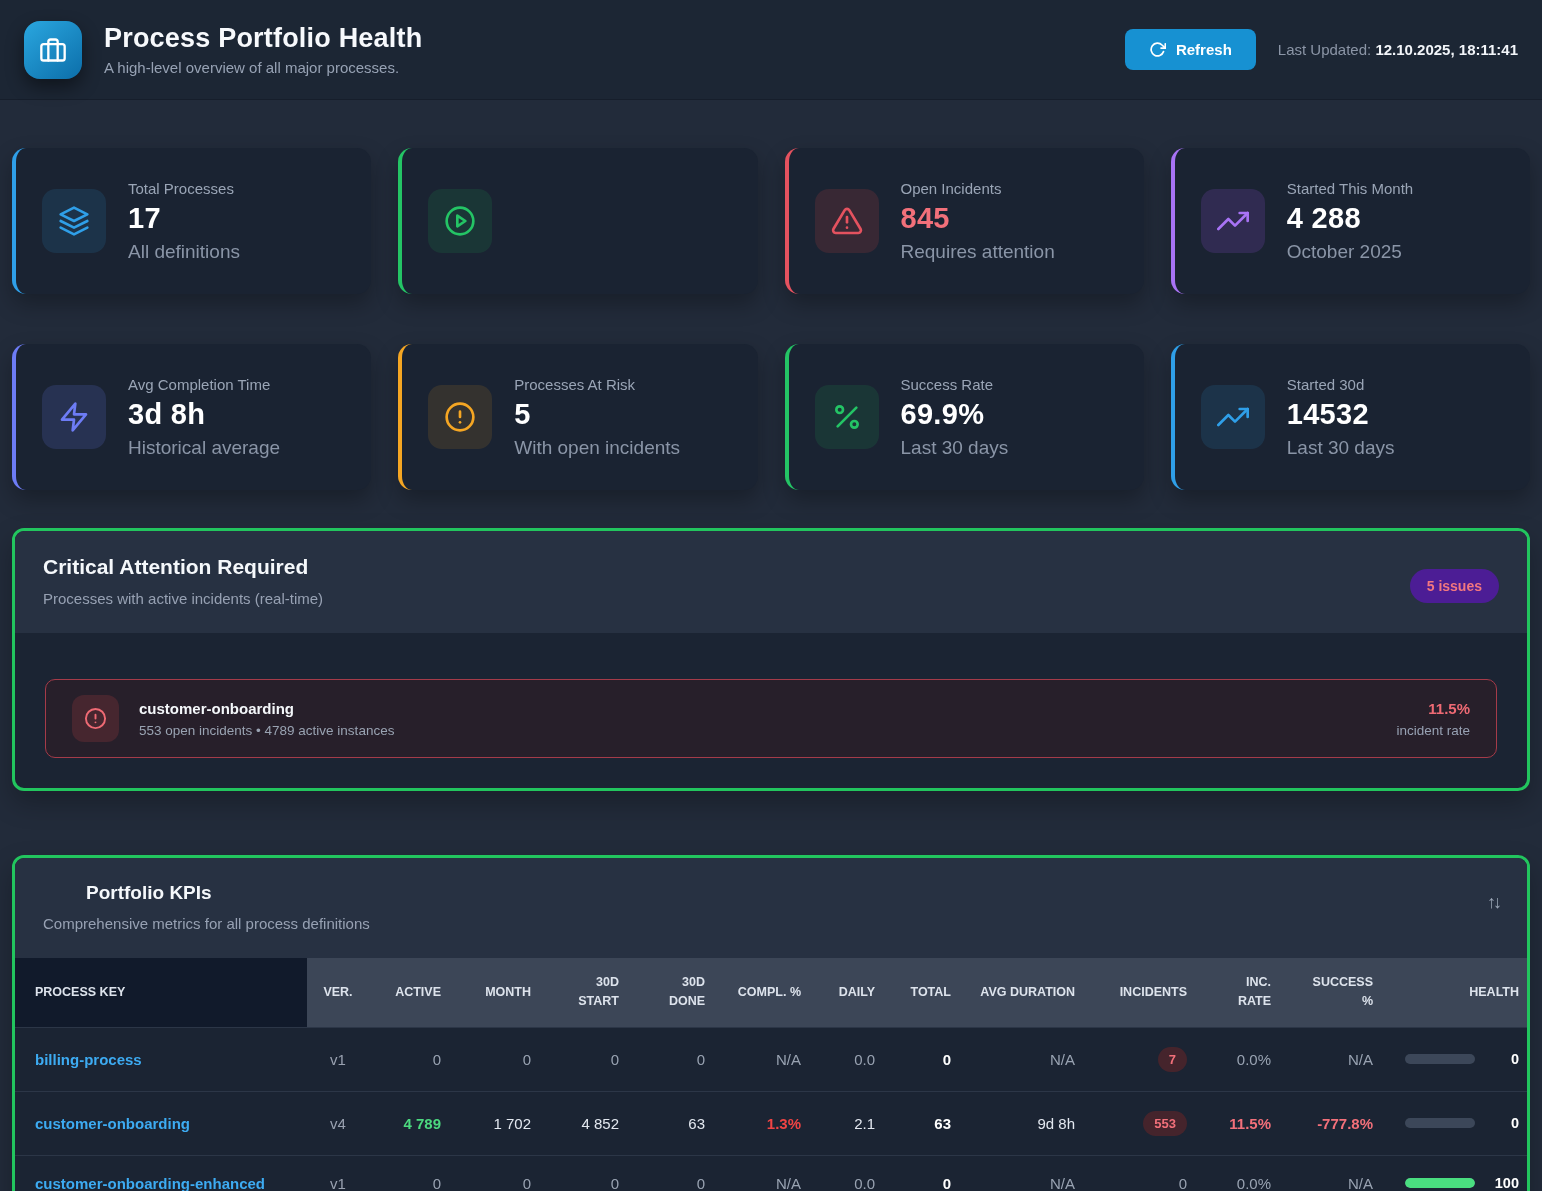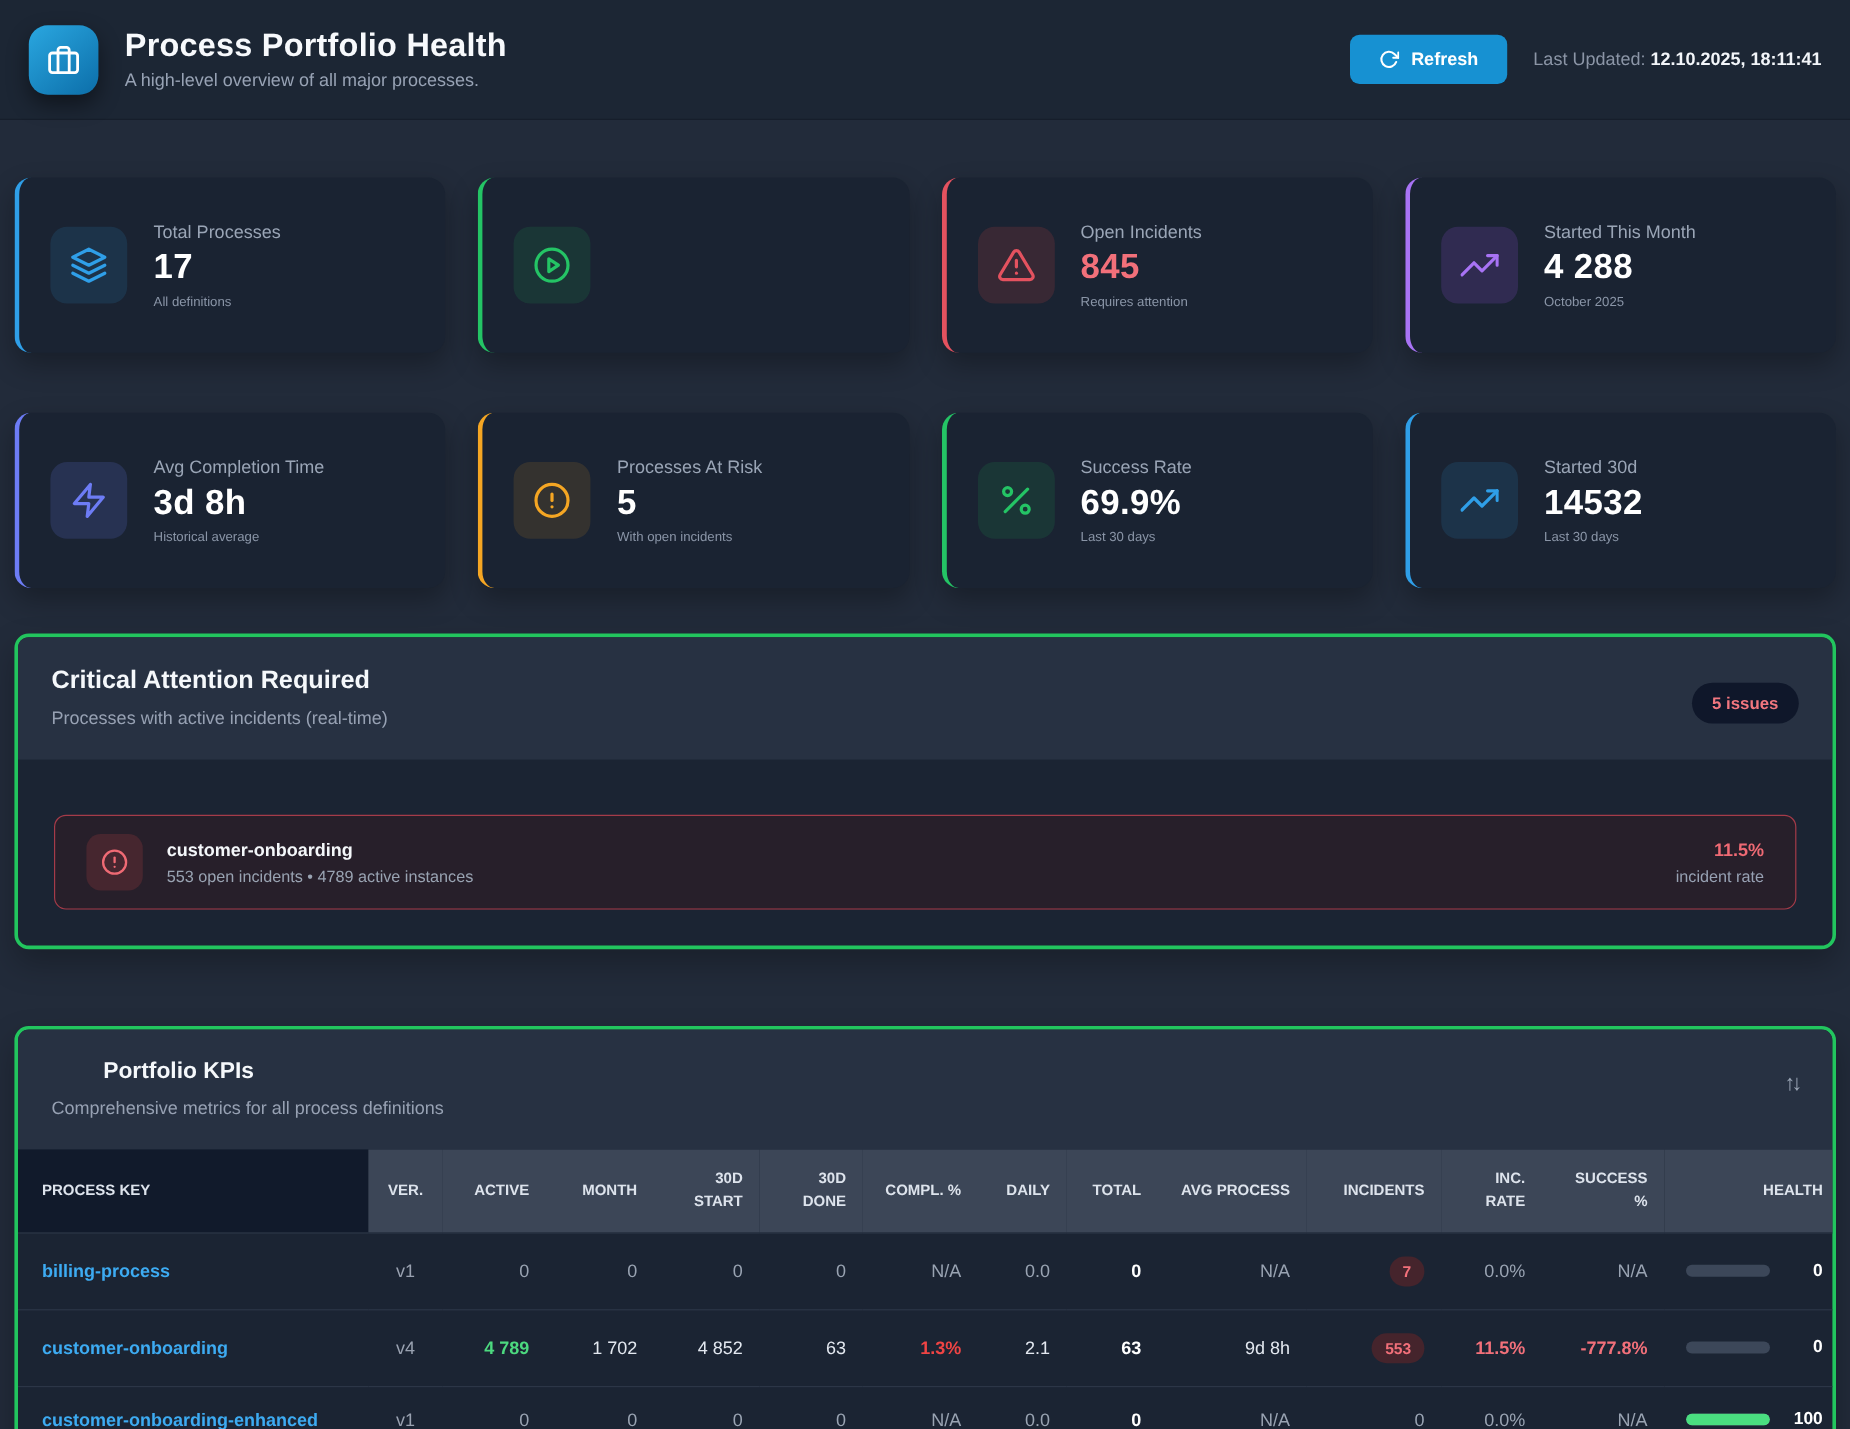--- a/index.html
+++ b/index.html
@@ -44,35 +44,35 @@
   }
   .tint-blue   { background:rgba(47,159,232,.13); }
   .tint-green  { background:rgba(34,197,94,.12); }
   .tint-red    { background:rgba(239,68,68,.14); }
   .tint-purple { background:rgba(168,85,247,.16); }
   .tint-indigo { background:rgba(109,124,245,.17); }
   .tint-amber  { background:rgba(245,166,35,.12); }
   .kpi-label { font-size:15px; color:#9aa5b6; }
   .kpi-value { font-size:29px; font-weight:bold; color:#ffffff; margin:5px 0 6px; letter-spacing:.3px; }
   .kpi-value.red { color:#f2707a; }
-  .kpi-sub { font-size:11px; color:#8a95a7; }
+  .kpi-sub { font-size:19px; color:#8a95a7; }
   
   .panel {
     margin-top:38px; border-radius:12px; overflow:hidden;
     border:3px solid #22c55e; background:#1b2433; box-shadow:0 12px 26px rgba(0,0,0,.25);
   }
   .panel.portfolio { margin-top:64px; }
   .panel-head {
     background:#273142; padding:24px 28px 26px 28px;
     display:flex; align-items:flex-start; justify-content:space-between;
   }
   .panel-title { font-size:21px; font-weight:bold; color:#f5f8fb; }
   .panel-sub { font-size:15px; color:#97a1b3; margin-top:11px; }
   .issues-badge {
-    background:#0f172a; color:#f2777f; font-size:14px; font-weight:bold;
+    background:#4c1d95; color:#f2777f; font-size:14px; font-weight:bold;
     padding:9px 17px; border-radius:999px; margin-top:14px;
   }
   .sort-icon { color:#9aa5b5; font-size:18px; letter-spacing:-3px; cursor:pointer; margin-top:10px; }
   .critical-body { padding:46px 30px 30px 30px; }
   .alert-card {
     border:1px solid #a53b49; border-radius:10px; background:#271f2a;
     display:flex; align-items:center; gap:20px; padding:15px 26px; cursor:pointer;
   }
   .alert-icon {
     width:47px; height:47px; border-radius:12px; background:#46262f; flex:none;
@@ -318,21 +318,21 @@
         <tr>
           <th class="col-key">PROCESS KEY</th>
           <th class="col-ver">VER.</th>
           <th>ACTIVE</th>
           <th>MONTH</th>
           <th>30D START</th>
           <th>30D DONE</th>
           <th>COMPL. %</th>
           <th>DAILY</th>
           <th>TOTAL</th>
-          <th>AVG PROCESS</th>
+          <th>AVG DURATION</th>
           <th>INCIDENTS</th>
           <th>INC. RATE</th>
           <th>SUCCESS %</th>
           <th>HEALTH</th>
         </tr>
       </thead>
       <tbody>
           <tr>
             <td class="col-key"><a class="key-link">billing-process</a></td>
             <td class="col-ver">v1</td>

